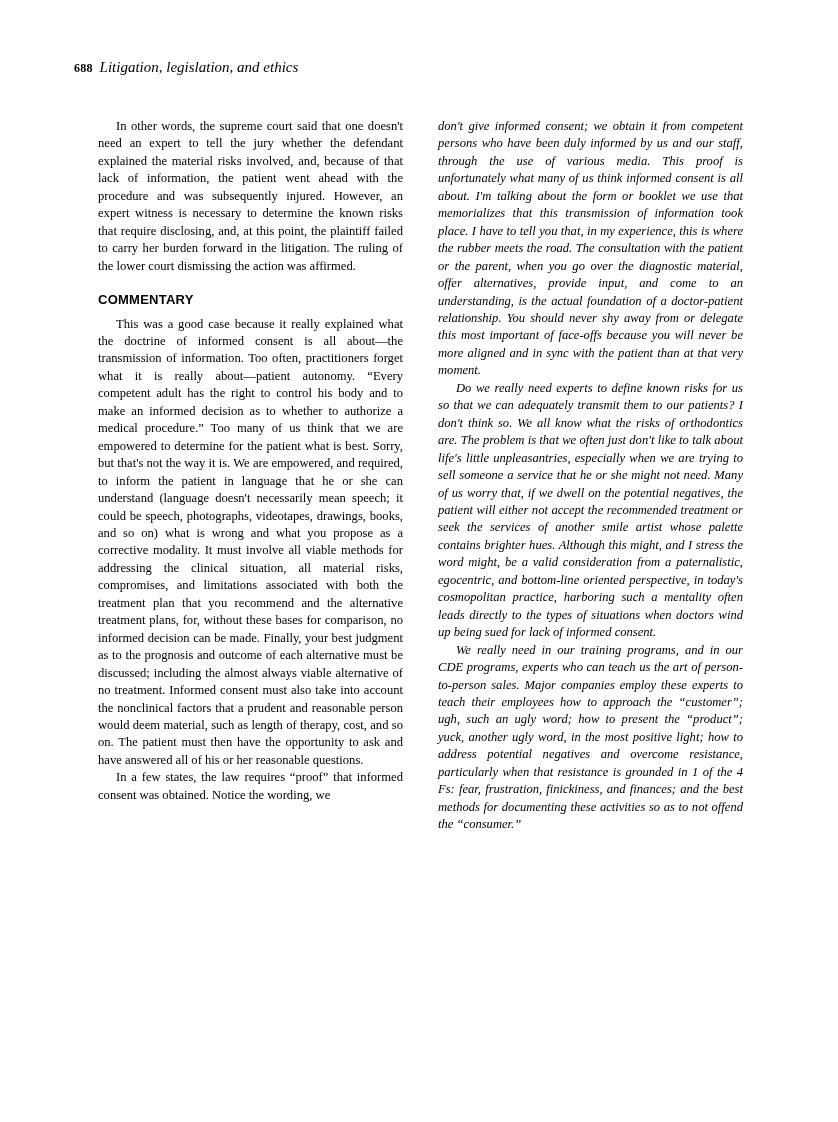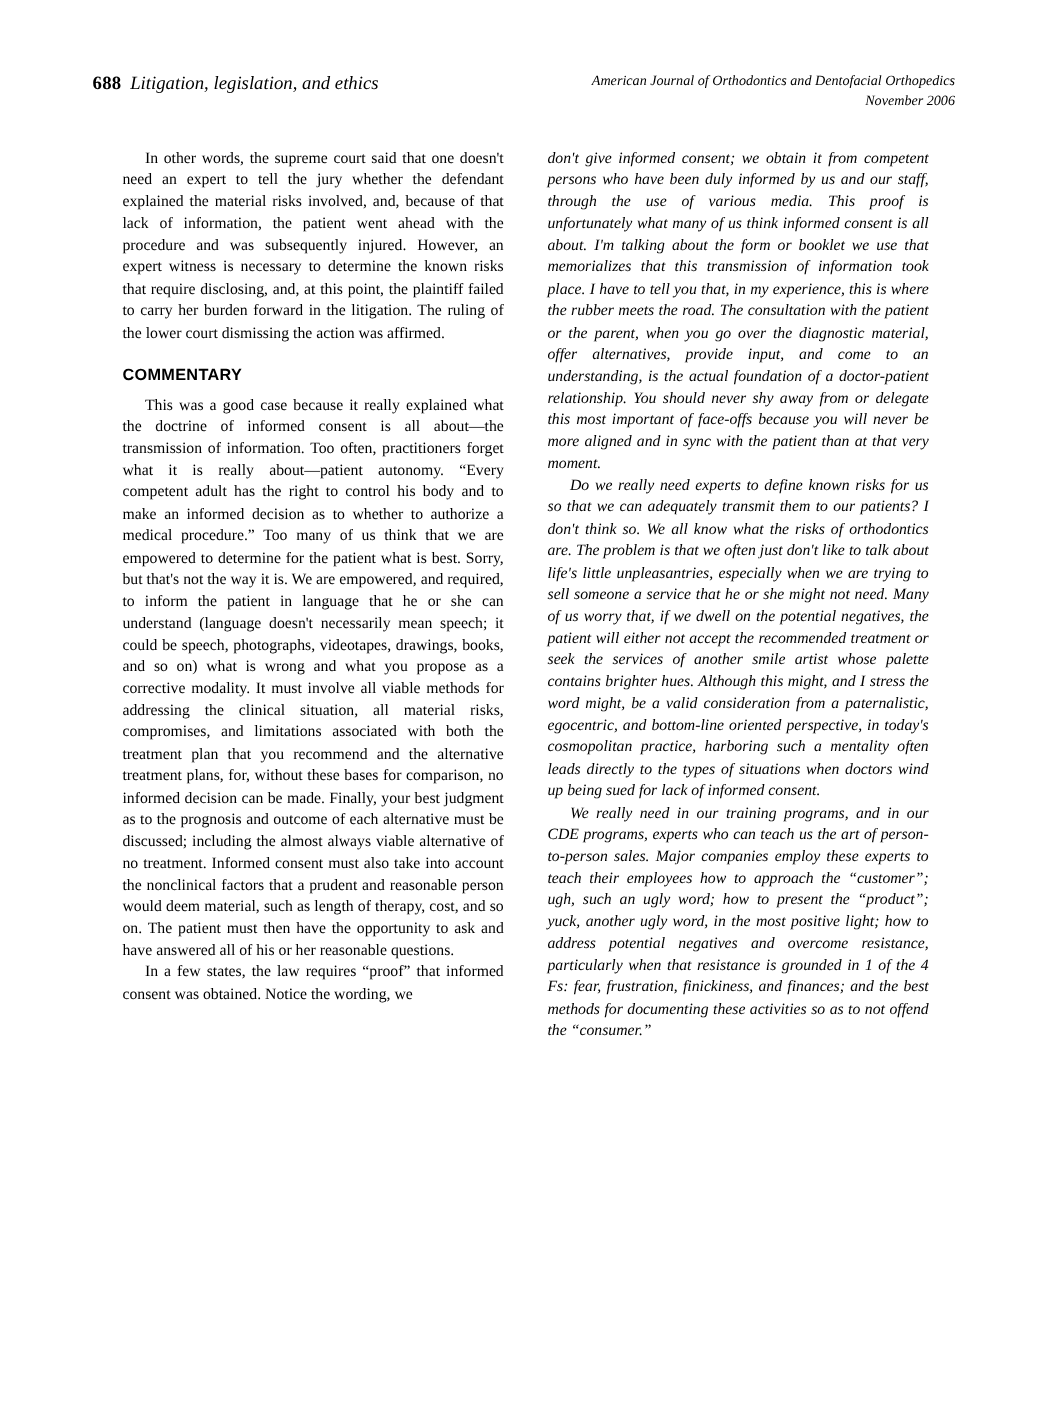--- a/index.html
+++ b/index.html
@@ -35,21 +35,21 @@
   }
   .rh-left {
     position: absolute;
     left: 0;
     top: 0;
     white-space: nowrap;
   }
   .rh-folio {
     font-weight: bold;
     font-style: normal;
-    font-size: 15px;
+    font-size: 12px;
     letter-spacing: 0.2px;
   }
   .rh-section {
     font-style: italic;
     font-size: 15px;
     margin-left: 7px;
   }
   .rh-right {
     position: absolute;
     right: 0;
@@ -101,24 +101,20 @@
 </style>
 </head>
 <body>
 
 <div class="page">
 
   <div class="running-head">
     <div class="rh-left">
       <span class="rh-folio">688</span><span class="rh-section">Litigation, legislation, and ethics</span>
     </div>
-    <div class="rh-right">
-      <div>American Journal of Orthodontics and Dentofacial Orthopedics</div>
-      <div>November 2006</div>
-    </div>
   </div>
 
   <div class="columns">
 
     <div class="col left">
       <p class="body">In other words, the supreme court said that one doesn't need an expert to tell the jury whether the defendant explained the material risks involved, and, because of that lack of information, the patient went ahead with the procedure and was subsequently injured. However, an expert witness is necessary to determine the known risks that require disclosing, and, at this point, the plaintiff failed to carry her burden forward in the litigation. The ruling of the lower court dismissing the action was affirmed.</p>
       <div class="gap-before-commentary"></div>
       <h2 class="commentary">COMMENTARY</h2>
       <div class="gap-after-commentary"></div>
       <p class="body">This was a good case because it really explained what the doctrine of informed consent is all about—the transmission of information. Too often, practitioners forget what it is really about—patient autonomy. “Every competent adult has the right to control his body and to make an informed decision as to whether to authorize a medical procedure.” Too many of us think that we are empowered to determine for the patient what is best. Sorry, but that's not the way it is. We are empowered, and required, to inform the patient in language that he or she can understand (language doesn't necessarily mean speech; it could be speech, photographs, videotapes, drawings, books, and so on) what is wrong and what you propose as a corrective modality. It must involve all viable methods for addressing the clinical situation, all material risks, compromises, and limitations associated with both the treatment plan that you recommend and the alternative treatment plans, for, without these bases for comparison, no informed decision can be made. Finally, your best judgment as to the prognosis and outcome of each alternative must be discussed; including the almost always viable alternative of no treatment. Informed consent must also take into account the nonclinical factors that a prudent and reasonable person would deem material, such as length of therapy, cost, and so on. The patient must then have the opportunity to ask and have answered all of his or her reasonable questions.</p>

